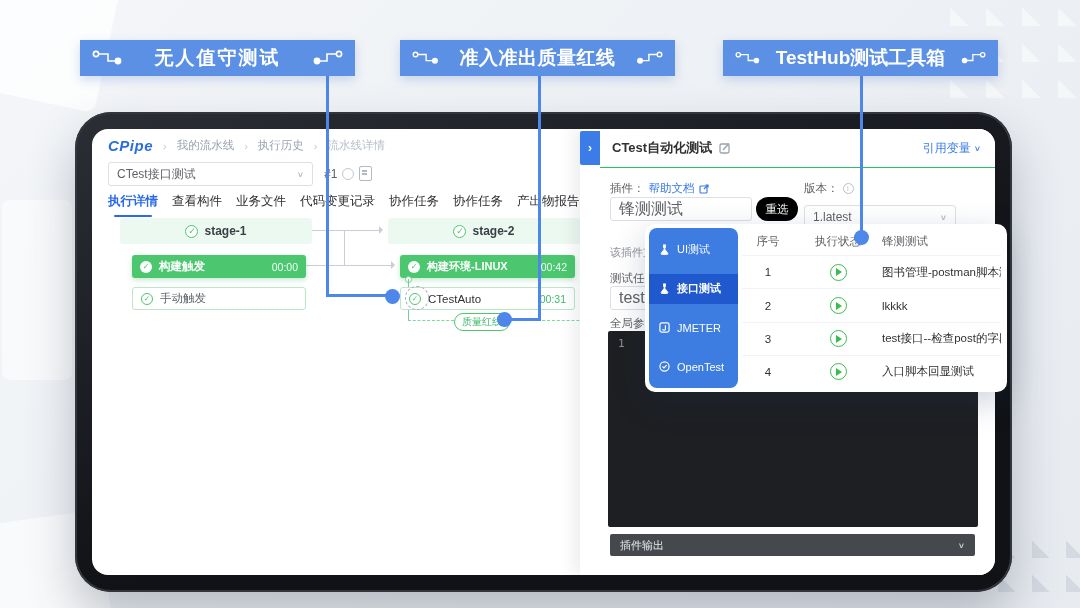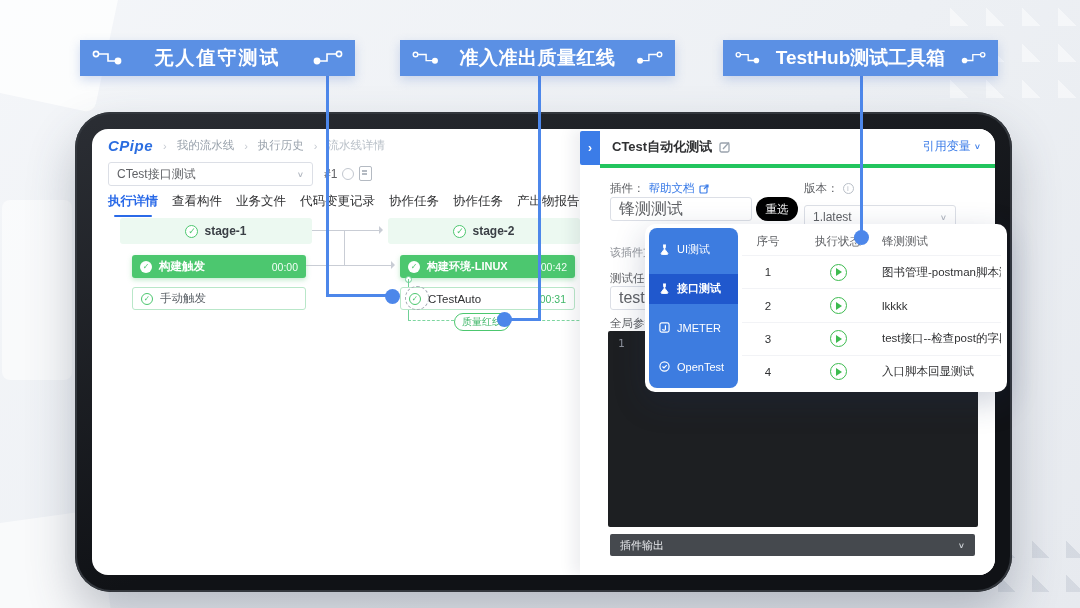--- a/index.html
+++ b/index.html
@@ -73,21 +73,21 @@
   .dashline{position:absolute;border-top:1.6px dashed #7ed6a0;}
   .badge{position:absolute;border:1px solid #4cc76f;color:#3fb768;font-size:10px;border-radius:9px;
      padding:1px 7px;background:#fff;white-space:nowrap;}
   .grayline{position:absolute;background:#c9cdd5;}
   .arr{position:absolute;width:0;height:0;border:4px solid transparent;border-left-color:#c9cdd5;}
 
   
   .panel{position:absolute;left:488px;top:0;width:415px;height:446px;background:#fff;box-shadow:-7px 0 14px rgba(30,40,60,.08);}
   .collapse-tab{position:absolute;left:0;top:2px;width:20px;height:34px;background:#3b7ce8;color:#fff;
      display:flex;align-items:center;justify-content:center;font-size:12px;font-weight:bold;border-radius:2px 0 0 2px;}
-  .p-title-row{position:absolute;left:20px;right:0;top:0;height:39px;border-bottom:4px solid #22c55e;
+  .p-title-row{position:absolute;left:20px;right:0;top:0;height:39px;border-bottom:1px solid #22c55e;
      display:flex;align-items:center;padding:0 14px 0 12px;box-sizing:border-box;}
   .p-title{font-size:13px;color:#303133;font-weight:bold;}
   .edit-ic{margin-left:7px;}
   .ref-link{margin-left:auto;color:#3b7ce8;font-size:12px;display:flex;align-items:center;gap:3px;}
   .lbl{position:absolute;font-size:11.5px;color:#606266;display:flex;align-items:center;gap:4px;}
   .link{color:#3b7ce8;}
   .info-ic{width:11px;height:11px;border:1.2px solid #b9bfc8;border-radius:50%;color:#b9bfc8;font-size:8px;
      display:flex;align-items:center;justify-content:center;box-sizing:border-box;}
   .input{position:absolute;height:24px;border:1px solid #dcdfe6;border-radius:3px;background:#fff;
      font-size:16px;color:#606266;display:flex;align-items:center;padding:0 8px;box-sizing:border-box;}

